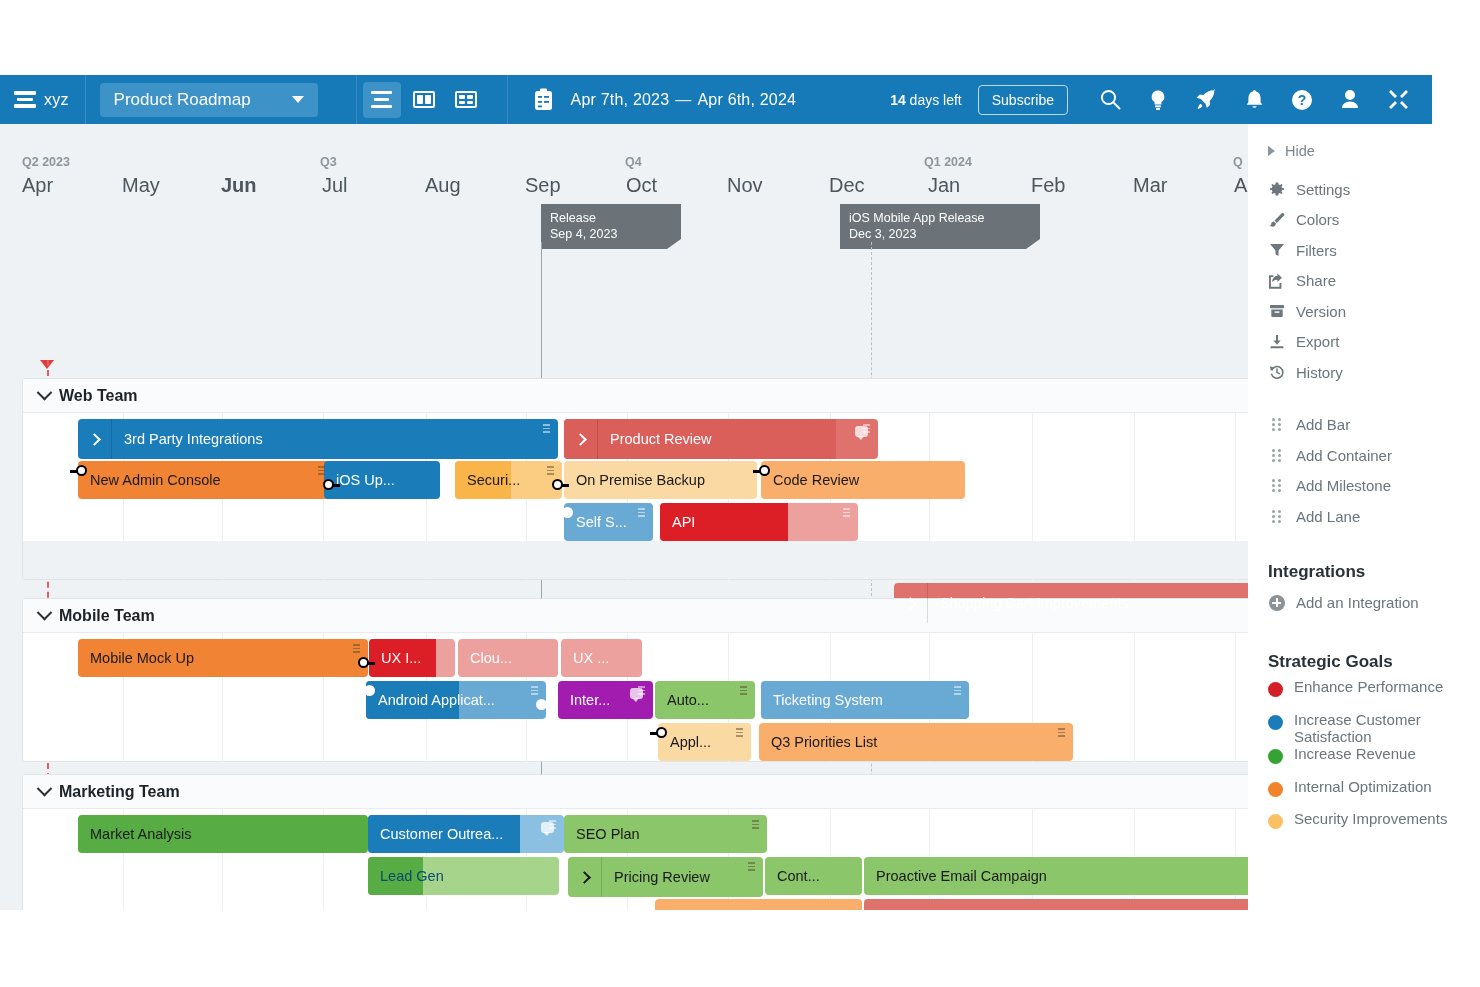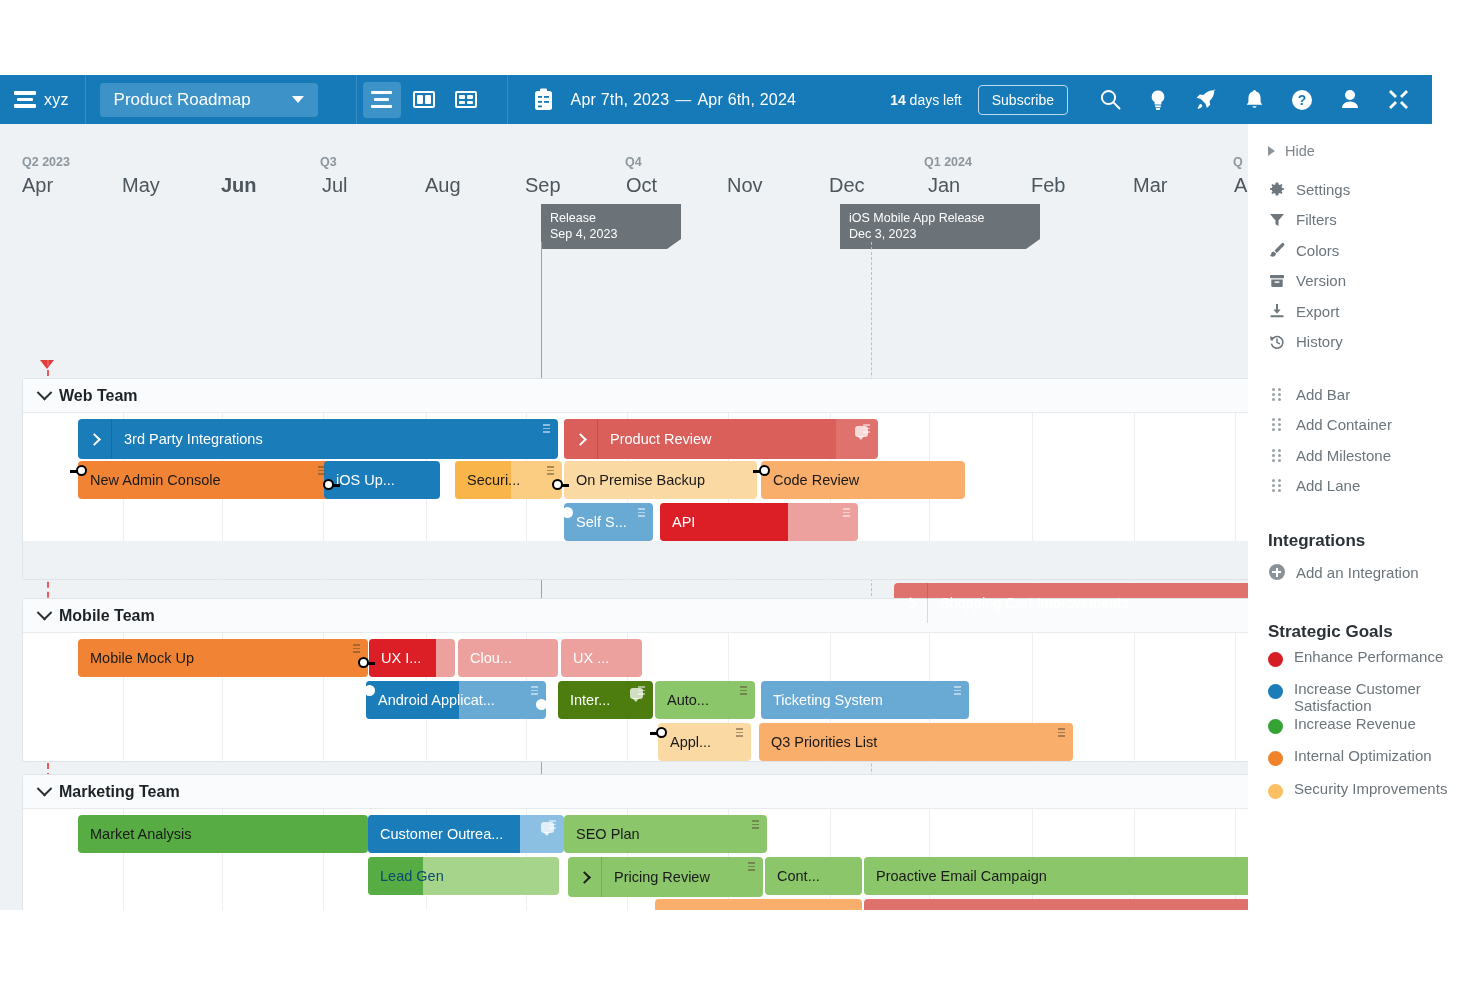--- a/index.html
+++ b/index.html
@@ -454,21 +454,21 @@
               <div class="prog" style="width: 93px; background: rgb(26, 124, 184);"></div>
               <div class="lbl">Android Applicat...</div>
               <span class="grip">
                 <i></i>
                 <i></i>
                 <i></i>
               </span>
             </div>
             <span class="dep left w" style="left: 341px; top: 52px;"></span>
             <span class="dep right w" style="left: 513px; top: 66px;"></span>
-            <div class="bar" style="left: 535px; top: 48px; width: 95px; background: #4d7c0f; color: rgb(255, 255, 255);">
+            <div class="bar" style="left: 535px; top: 48px; width: 95px; background: #a21caf; color: rgb(255, 255, 255);">
               <div class="lbl">Inter...</div>
               <span class="grip">
                 <i></i>
                 <i></i>
                 <i></i>
               </span>
               <span class="cmt"></span>
             </div>
             <div class="bar" style="left: 632px; top: 48px; width: 100px; background: rgb(140, 198, 107); color: rgb(26, 26, 26);">
               <div class="lbl">Auto...</div>
@@ -584,32 +584,41 @@
           <span class="ico">
             <svg width="16" height="16" viewBox="0 0 16 16">
               <path fill="#6e777d" d="M8 5.2A2.8 2.8 0 1 0 8 10.8 2.8 2.8 0 0 0 8 5.2zm7 3.6V7.2l-1.9-.3a5.2 5.2 0 0 0-.6-1.4l1.1-1.5-1.1-1.1-1.5 1.1a5.2 5.2 0 0 0-1.4-.6L9.3 1.5H6.7l-.3 1.9a5.2 5.2 0 0 0-1.4.6L3.5 2.9 2.4 4l1.1 1.5a5.2 5.2 0 0 0-.6 1.4L1 7.2v1.6l1.9.3c.1.5.3 1 .6 1.4L2.4 12l1.1 1.1 1.5-1.1c.4.3.9.5 1.4.6l.3 1.9h2.6l.3-1.9c.5-.1 1-.3 1.4-.6l1.5 1.1 1.1-1.1-1.1-1.5c.3-.4.5-.9.6-1.4z"></path>
             </svg>
           </span>
           <span class="txt">Settings</span>
         </div>
         <div class="rp-item">
           <span class="ico">
             <svg width="16" height="16" viewBox="0 0 16 16">
+              <path fill="#6e777d" d="M14.6 1.3a1.3 1.3 0 0 0-1.8 0L5.5 8.6l2.3 2.3 7.3-7.3c.4-.5.4-1.3 0-1.8zM4.6 9.6c-1.3 0-2.4 1.1-2.4 2.4 0 1-1 1.3-1.4 1.3.6.9 1.7 1.4 2.8 1.4 1.9 0 3.4-1.5 3.4-3.4L4.6 9.6z"></path>
+            </svg>
+          </span>
+          <span class="txt">Colors</span>
+        </div>
+        <div class="rp-item">
+          <span class="ico">
+            <svg width="16" height="16" viewBox="0 0 16 16">
               <path fill="#6e777d" d="M1 2h14l-5.5 6.5V14l-3-1.8V8.5z"></path>
             </svg>
           </span>
           <span class="txt">Filters</span>
         </div>
         <div class="rp-item">
           <span class="ico">
-            <svg width="16" height="16" viewBox="0 0 16 16">
-              <path fill="#6e777d" d="M14.6 1.3a1.3 1.3 0 0 0-1.8 0L5.5 8.6l2.3 2.3 7.3-7.3c.4-.5.4-1.3 0-1.8zM4.6 9.6c-1.3 0-2.4 1.1-2.4 2.4 0 1-1 1.3-1.4 1.3.6.9 1.7 1.4 2.8 1.4 1.9 0 3.4-1.5 3.4-3.4L4.6 9.6z"></path>
+            <svg width="17" height="16" viewBox="0 0 17 16">
+              <path fill="#6e777d" d="M1 2.2h4.4v1.9H2.9v9.7h8.6V9.9h1.9v5.8H1z"></path>
+              <path fill="#6e777d" d="M9.4.5v2.2C6.2 3 4.3 5.4 3.8 9.3c1.2-1.8 3-2.6 5.6-2.6v2.2l4.5-4.2z"></path>
             </svg>
           </span>
-          <span class="txt">Colors</span>
+          <span class="txt">Share</span>
         </div>
         <div class="rp-item">
           <span class="ico">
             <svg width="16" height="16" viewBox="0 0 16 16">
               <rect x="1" y="2" width="14" height="3.2" rx=".6" fill="#6e777d"></rect>
               <path fill="#6e777d" d="M2.3 6.4h11.4V13a1 1 0 0 1-1 1h-9.4a1 1 0 0 1-1-1z"></path>
               <rect x="5.6" y="8.4" width="4.8" height="1.4" fill="#fff"></rect>
             </svg>
           </span>
           <span class="txt">Version</span>

